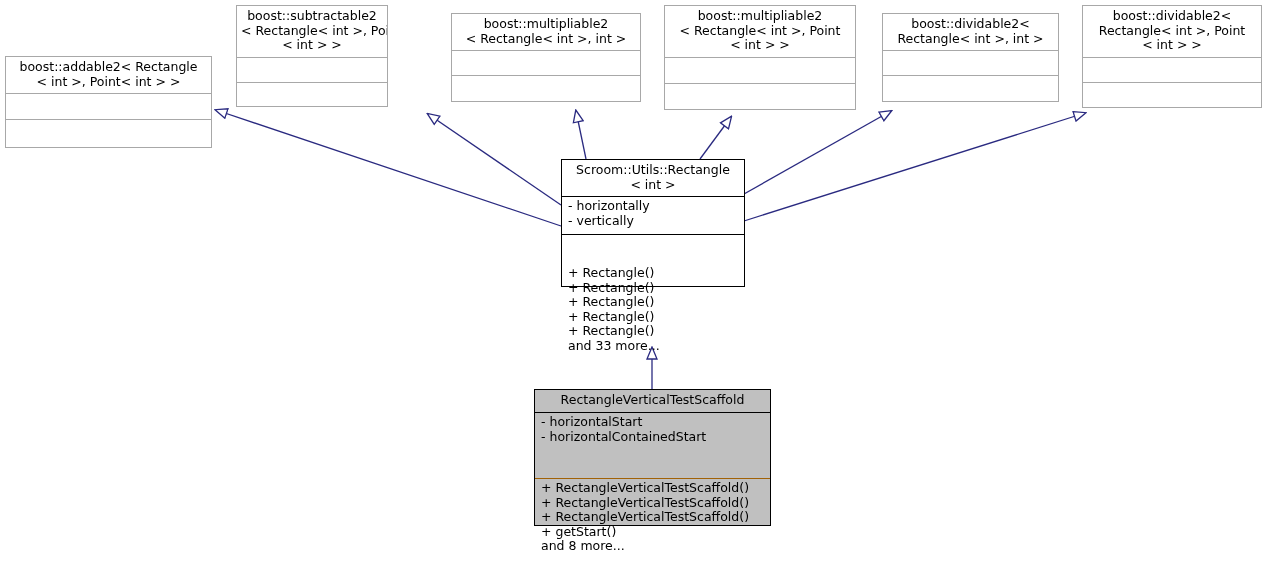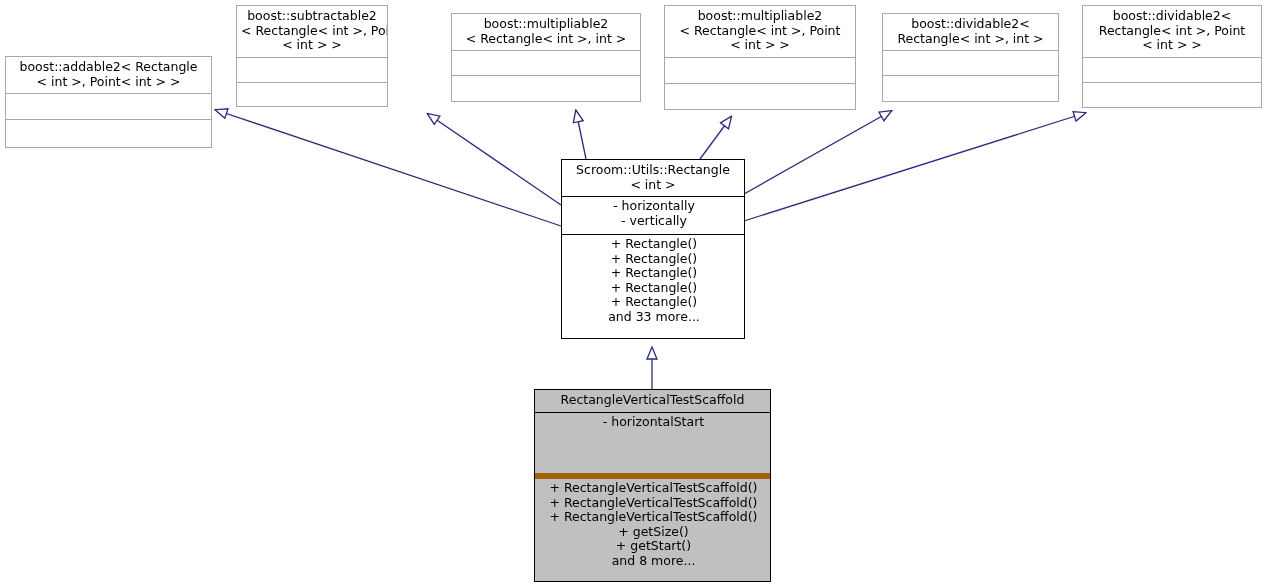--- a/index.html
+++ b/index.html
@@ -50,29 +50,29 @@
     text-align: center;
     font-size: 12.5px;
     line-height: 14.6px;
     color: #000000;
     padding: 3px 4px 3px 4px;
   }
   .node.base .title-comp { border-bottom: 1px solid #a8a8a8; }
   .node.main .title-comp { border-bottom: 1px solid #000000; }
   .node.derived .title-comp { border-bottom: 1px solid #000000; }
   .attr-comp, .meth-comp {
-    text-align: center;
+    text-align: left;
     font-size: 12.5px;
     line-height: 14.6px;
     color: #000000;
     padding: 2px 4px 2px 6px;
   }
   .node.base .attr-comp { border-bottom: 1px solid #a8a8a8; }
   .node.main .attr-comp { border-bottom: 1px solid #000000; }
-  .node.derived .attr-comp { border-bottom: 6px solid #a16207; }
+  .node.derived .attr-comp { border-bottom: 1px solid #a16207; }
   .row { white-space: pre; }
   .empty-comp { }
 </style>
 </head>
 <body>
 
 <div id="canvas">
 
   <svg class="edges" viewBox="0 0 1267 588" xmlns="http://www.w3.org/2000/svg">
     <defs>
@@ -146,49 +146,49 @@
   <div class="node base" style="left:1082px; top:5px; width:180px; height:103px;">
     <div class="compartment title-comp" style="height:52px;">
       <div class="row">boost::dividable2&lt;</div>
       <div class="row">Rectangle&lt; int &gt;, Point</div>
       <div class="row">&lt; int &gt; &gt;</div>
     </div>
     <div class="compartment attr-comp empty-comp" style="height:25px;"></div>
     <div class="compartment meth-comp empty-comp" style="height:24px;"></div>
   </div>
 
-  <div class="node main" style="left:561px; top:159px; width:184px; height:180px;">
+  <div class="node main" style="left:561px; top:159px; width:184px; height:128px;">
     <div class="compartment title-comp" style="height:37px;">
       <div class="row">Scroom::Utils::Rectangle</div>
       <div class="row">&lt; int &gt;</div>
     </div>
     <div class="compartment attr-comp" style="height:38px;">
       <div class="row">- horizontally</div>
       <div class="row">- vertically</div>
     </div>
-    <div class="compartment meth-comp" style="height:103px;">
+    <div class="compartment meth-comp" style="height:103px;margin-top:29px;">
       <div class="row">+ Rectangle()</div>
       <div class="row">+ Rectangle()</div>
       <div class="row">+ Rectangle()</div>
       <div class="row">+ Rectangle()</div>
       <div class="row">+ Rectangle()</div>
       <div class="row">and 33 more...</div>
     </div>
   </div>
 
-  <div class="node derived" style="left:534px; top:389px; width:237px; height:193px;">
+  <div class="node derived" style="left:534px; top:389px; width:237px; height:137px;">
     <div class="compartment title-comp" style="height:23px;">
       <div class="row">RectangleVerticalTestScaffold</div>
     </div>
     <div class="compartment attr-comp" style="height:66px;">
       <div class="row">- horizontalStart</div>
+      <div class="row">- horizontalContainedStart</div>
     </div>
     <div class="compartment meth-comp" style="height:103px;">
       <div class="row">+ RectangleVerticalTestScaffold()</div>
       <div class="row">+ RectangleVerticalTestScaffold()</div>
       <div class="row">+ RectangleVerticalTestScaffold()</div>
-      <div class="row">+ getSize()</div>
       <div class="row">+ getStart()</div>
       <div class="row">and 8 more...</div>
     </div>
   </div>
 
 </div>
 
 </body></html>

